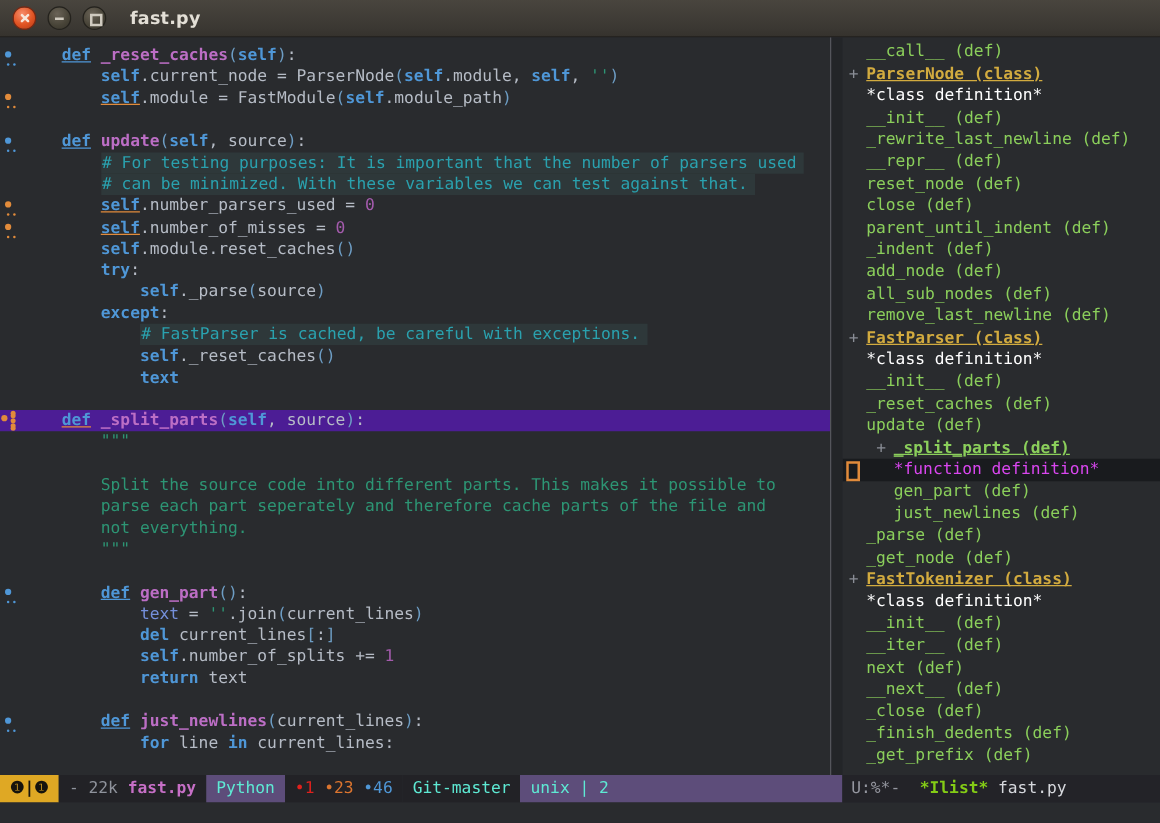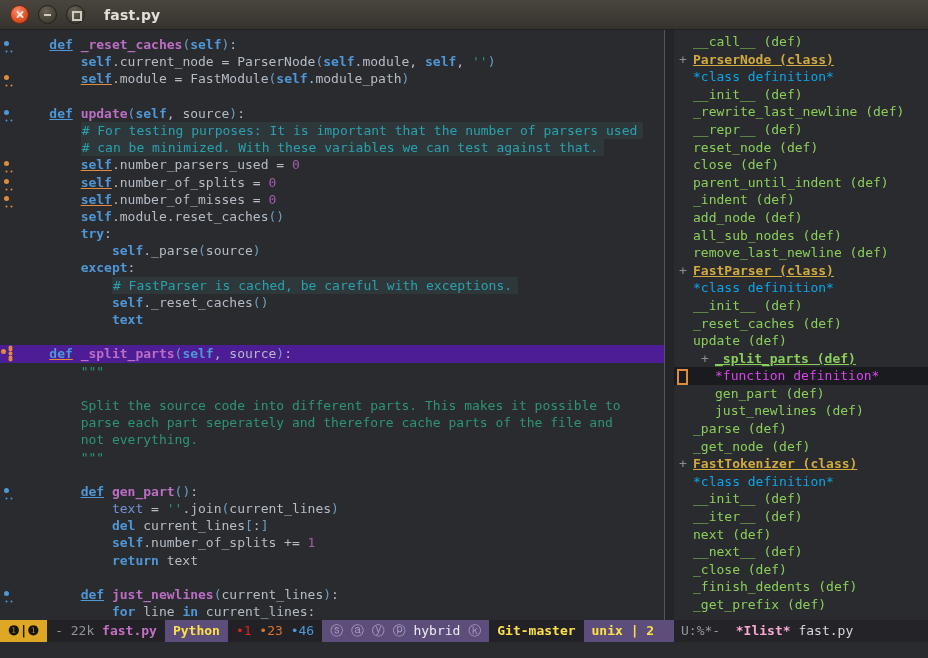--- a/index.html
+++ b/index.html
@@ -53,44 +53,44 @@
   .tk-v{color:#7590db;}
   
   .p-row{height:17.6px;line-height:17.6px;font-size:13px;white-space:pre;position:relative;}
   .p-row.ind0{padding-left:5px;}
   .p-row.ind1{padding-left:19px;}
   .p-row.ind1p{padding-left:27px;}
   .p-row.ind2{padding-left:41px;}
   .plus{color:#8a8e96;font-weight:normal;text-decoration:none;display:inline-block;width:14px;}
   .pi-class{color:#d2ab3f;font-weight:bold;text-decoration:underline;}
   .pi-def{color:#8bcf5b;}
-  .pi-info{color:#0ea5e9;}
+  .pi-info{color:#ffffff;}
   .pi-active{color:#8bcf5b;font-weight:bold;text-decoration:underline;}
   .p-row.cursorline{background:#191b1e;color:#d946ef;}
   .pcursor{position:absolute;left:3px;top:2px;width:7px;height:12px;border:2px solid #e18b3b;}
   
   .statusbar{height:22px;display:flex;font-size:13px;}
   .ml-left{width:674px;flex:none;display:flex;overflow:hidden;}
   .seg{line-height:22px;padding:0 8px;white-space:pre;flex:none;}
   .seg.last{flex:1;}
   .sg-y{background:#dfa824;}
   .sg-d{background:#222226;}
   .sg-p{background:#5d4d7a;}
   .mc-blk{color:#15130d;font-weight:bold;}
   .mc-dim{color:#8f939c;}
   .mc-pink{color:#c66fc6;font-weight:bold;}
-  .mc-light{color:#fde047;font-weight:bold;}
+  .mc-light{color:#5eead4;}
   .mc-red{color:#e0211d;}
   .mc-orange{color:#dc752f;}
   .mc-blue{color:#4f97d7;}
   .mc-mut{color:#a99cc0;}
   .mc-white{color:#edeff3;}
   .ml-right{flex:1;background:#232328;line-height:22px;white-space:pre;padding-left:7px;}
   .mr-flags{color:#9597a0;}
-  .mr-buf{color:#f9a8d4;font-weight:bold;}
+  .mr-buf{color:#84cc16;font-weight:bold;}
   .mr-file{color:#d6d8dd;}
   .minibuffer{height:16px;background:#292b2e;}
 </style>
 </head>
 <body>
 
 <div class="titlebar">
   <span class="wbtn close"></span>
   <span class="wbtn min"></span>
   <span class="wbtn max"></span>
@@ -101,21 +101,20 @@
   <div class="editor">
     <div>
         <div class="code-line"><span class="fringe"><span class="mark b"></span></span><span class="code">    <span class="tk-ku">def</span><span class="tk-d"> </span><span class="tk-f">_reset_caches</span><span class="tk-p">(</span><span class="tk-s">self</span><span class="tk-p">)</span><span class="tk-d">:</span></span></div>
         <div class="code-line"><span class="fringe"></span><span class="code">        <span class="tk-s">self</span><span class="tk-d">.current_node = ParserNode</span><span class="tk-p">(</span><span class="tk-s">self</span><span class="tk-d">.module, </span><span class="tk-s">self</span><span class="tk-d">, </span><span class="tk-g">''</span><span class="tk-p">)</span></span></div>
         <div class="code-line"><span class="fringe"><span class="mark o"></span></span><span class="code">        <span class="tk-su">self</span><span class="tk-d">.module = FastModule</span><span class="tk-p">(</span><span class="tk-s">self</span><span class="tk-d">.module_path</span><span class="tk-p">)</span></span></div>
         <div class="code-line"><span class="fringe"></span><span class="code"></span></div>
         <div class="code-line"><span class="fringe"><span class="mark b"></span></span><span class="code">    <span class="tk-ku">def</span><span class="tk-d"> </span><span class="tk-f">update</span><span class="tk-p">(</span><span class="tk-s">self</span><span class="tk-d">, source</span><span class="tk-p">)</span><span class="tk-d">:</span></span></div>
         <div class="code-line"><span class="fringe"></span><span class="code">        <span class="tk-c"># For testing purposes: It is important that the number of parsers used</span></span></div>
         <div class="code-line"><span class="fringe"></span><span class="code">        <span class="tk-c"># can be minimized. With these variables we can test against that.</span></span></div>
         <div class="code-line"><span class="fringe"><span class="mark o"></span></span><span class="code">        <span class="tk-su">self</span><span class="tk-d">.number_parsers_used = </span><span class="tk-n">0</span></span></div>
-        <div class="code-line"><span class="fringe"><span class="mark o"></span></span><span class="code">        <span class="tk-su">self</span><span class="tk-d">.number_of_splits = </span><span class="tk-n">0</span></span></div>
         <div class="code-line"><span class="fringe"><span class="mark o"></span></span><span class="code">        <span class="tk-su">self</span><span class="tk-d">.number_of_misses = </span><span class="tk-n">0</span></span></div>
         <div class="code-line"><span class="fringe"></span><span class="code">        <span class="tk-s">self</span><span class="tk-d">.module.reset_caches</span><span class="tk-p">()</span></span></div>
         <div class="code-line"><span class="fringe"></span><span class="code">        <span class="tk-k">try</span><span class="tk-d">:</span></span></div>
         <div class="code-line"><span class="fringe"></span><span class="code">            <span class="tk-s">self</span><span class="tk-d">._parse</span><span class="tk-p">(</span><span class="tk-d">source</span><span class="tk-p">)</span></span></div>
         <div class="code-line"><span class="fringe"></span><span class="code">        <span class="tk-k">except</span><span class="tk-d">:</span></span></div>
         <div class="code-line"><span class="fringe"></span><span class="code">            <span class="tk-c"># FastParser is cached, be careful with exceptions.</span></span></div>
         <div class="code-line"><span class="fringe"></span><span class="code">            <span class="tk-s">self</span><span class="tk-d">._reset_caches</span><span class="tk-p">()</span></span></div>
         <div class="code-line"><span class="fringe"></span><span class="code">            <span class="tk-k">text</span></span></div>
         <div class="code-line"><span class="fringe"></span><span class="code"></span></div>
         <div class="code-line hl"><span class="fringe"><span class="mark m"></span></span><span class="code">    <span class="tk-kuo">def</span><span class="tk-d"> </span><span class="tk-f">_split_parts</span><span class="tk-p">(</span><span class="tk-s">self</span><span class="tk-d">, source</span><span class="tk-p">)</span><span class="tk-d">:</span></span></div>
@@ -175,19 +174,18 @@
       </div>
   </div>
 </div>
 
 <div class="statusbar">
   <div class="ml-left">
       <span class="seg sg-y"><span class="mc-blk">❶</span><span class="mc-blk">|</span><span class="mc-blk">❶</span></span>
       <span class="seg sg-d"><span class="mc-dim">- 22k </span><span class="mc-pink">fast.py</span></span>
       <span class="seg sg-p"><span class="mc-light">Python</span></span>
       <span class="seg sg-d"><span class="mc-red">•1</span><span class="mc-orange"> •23</span><span class="mc-blue"> •46</span></span>
-      <span class="seg sg-p"><span class="mc-mut">ⓢ ⓐ ⓨ ⓟ </span><span class="mc-white">hybrid</span><span class="mc-mut"> ⓚ</span></span>
       <span class="seg sg-d"><span class="mc-light">Git-master</span></span>
       <span class="seg sg-p last"><span class="mc-light">unix | 2</span></span>
     </div>
   <div class="ml-right"><span class="mr-flags">U:%*-</span><span>  </span><span class="mr-buf">*Ilist*</span><span class="mr-file"> fast.py</span></div>
 </div>
 <div class="minibuffer"></div>
 
 </body></html>

